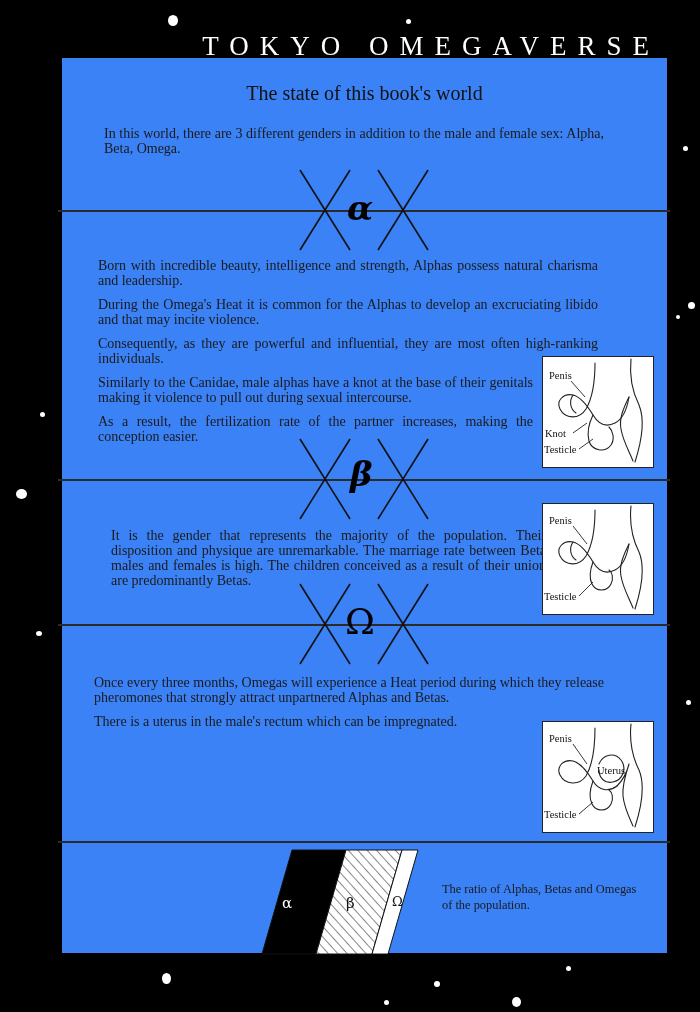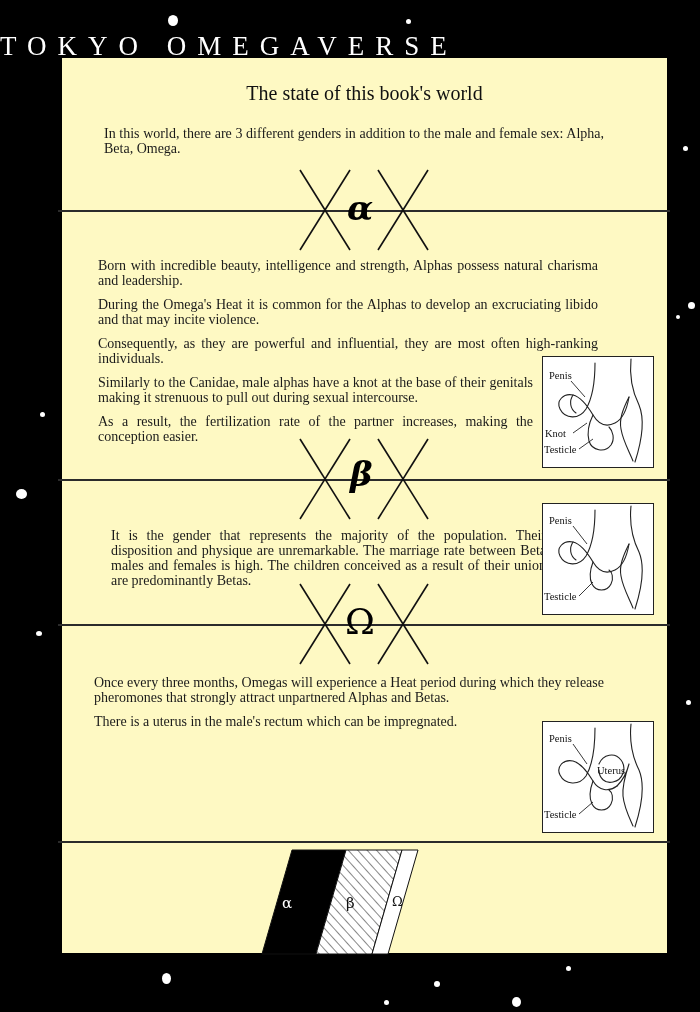--- a/index.html
+++ b/index.html
@@ -26,37 +26,37 @@
     background: #ffffff;
     border-radius: 50%;
   }
 
   
   #masthead {
     position: absolute;
     left: 0;
     top: 31px;
     width: 660px;
-    text-align: left;
+    text-align: right;
     color: #ffffff;
     font-size: 27px;
     letter-spacing: 11px;
     font-family: "Liberation Serif", "DejaVu Serif", serif;
     white-space: nowrap;
     z-index: 5;
   }
 
   
   #page {
     position: absolute;
     left: 62px;
     top: 58px;
     width: 605px;
     height: 895px;
-    background: #fef9c3;
+    background: #3b82f6;
     z-index: 2;
   }
 
   #page-title {
     position: absolute;
     left: 0;
     top: 24px;
     width: 605px;
     text-align: center;
     font-size: 20px;
@@ -181,21 +181,21 @@
         <line x1="134" y1="4" x2="84" y2="84"></line>
       </g>
     </svg>
     <span class="glyph" style="left:53px;top:25px;">α</span>
   </div>
 
   <div class="body-text" style="left:36px;top:200px;width:500px;">
     <p>Born with incredible beauty, intelligence and strength, Alphas possess natural charisma and leadership.</p>
     <p>During the Omega's Heat it is common for the Alphas to develop an excruciating libido and that may incite violence.</p>
     <p>Consequently, as they are powerful and influential, they are most often high-ranking individuals.</p>
-    <p style="width:435px;">Similarly to the Canidae, male alphas have a knot at the base of their genitals making it strenuous to pull out during sexual intercourse.</p>
+    <p style="width:435px;">Similarly to the Canidae, male alphas have a knot at the base of their genitals making it violence to pull out during sexual intercourse.</p>
     <p style="width:435px;">As a result, the fertilization rate of the partner increases, making the conception easier.</p>
   </div>
 
   <div class="figure-box" style="left:480px;top:298px;width:110px;height:110px;">
     <svg width="107" height="107" viewBox="0 0 107 107">
       <g fill="none" stroke="#222" stroke-width="1.1" stroke-linecap="round" stroke-linejoin="round">
         <path d="M88 2 C 86 22, 90 36, 96 48 C 101 60, 100 80, 92 105"></path>
         <path d="M52 6 C 52 24, 50 40, 43 52 C 36 63, 22 62, 17 52 C 13 44, 20 36, 30 38 C 38 40, 44 48, 50 58
                  C 56 68, 64 70, 72 66 C 80 62, 84 52, 86 40"></path>
         <path d="M50 58 C 46 66, 44 76, 46 84 C 49 94, 62 96, 68 88 C 72 82, 70 74, 66 70"></path>
@@ -306,14 +306,15 @@
 
       <polygon points="160,2 176,2 146,106 130,106" fill="#ffffff" stroke="#111" stroke-width="1"></polygon>
       <g font-family="DejaVu Serif, Liberation Serif, serif" font-size="15" fill="#111">
         <text x="40" y="60" fill="#ffffff">α</text>
         <text x="104" y="60">β</text>
         <text x="150" y="58" font-size="13">Ω</text>
       </g>
     </svg>
   </div>
 
+  <div id="ratio-caption">The ratio of Alphas, Betas and Omegas of the population.</div>
 
 </div>
 
 </body></html>

